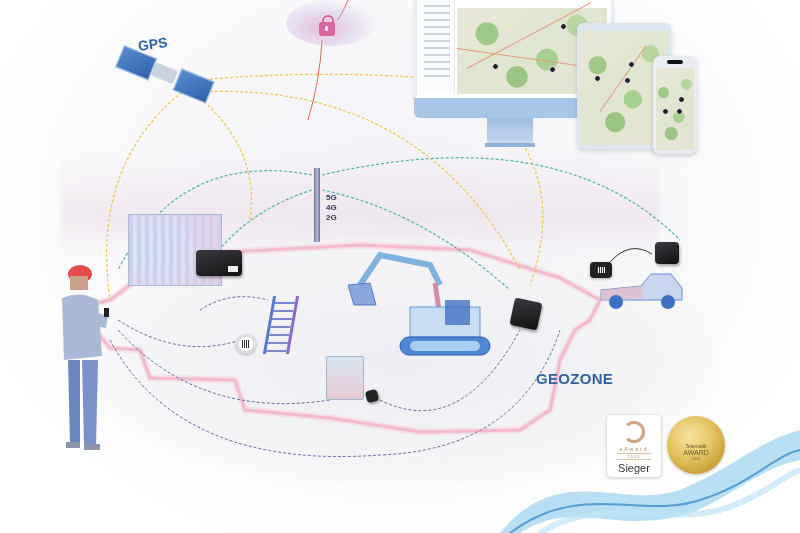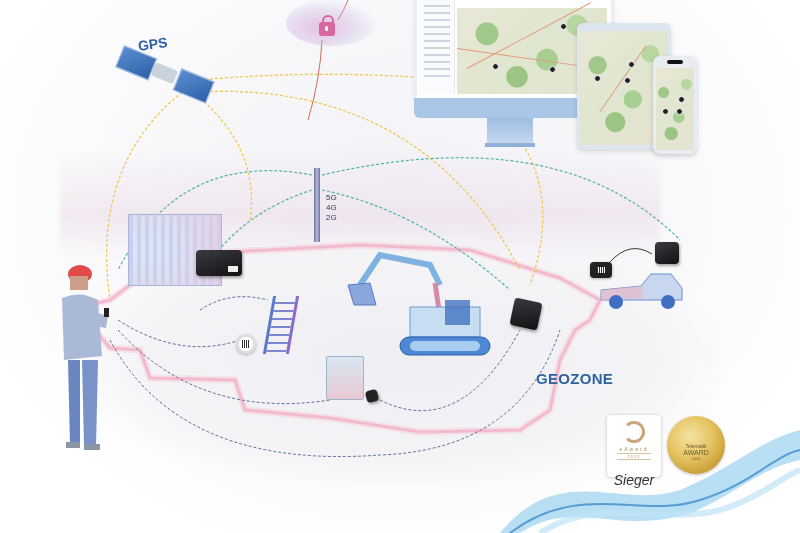--- a/index.html
+++ b/index.html
@@ -14,21 +14,21 @@
   .label-gps{position:absolute;left:138px;top:36px;font-size:14px;font-weight:bold;color:#2b5ea8;transform:rotate(-8deg);}
   .satellite{position:absolute;left:116px;top:56px;width:96px;height:36px;transform:rotate(22deg);}
   .sat-panel{position:absolute;top:6px;width:34px;height:22px;background:linear-gradient(135deg,#5a8fd0,#2f5fa8);border:1px solid #9ab8e2;}
   .sat-body{position:absolute;left:36px;top:10px;width:24px;height:14px;background:#c9d2dd;border-radius:3px;}
   .cloud{position:absolute;left:286px;top:0;width:90px;height:46px;border-radius:50%;
     background:radial-gradient(ellipse at 40% 60%,rgba(214,150,200,.55) 0%,rgba(200,180,225,.35) 45%,rgba(255,255,255,0) 75%);}
   .lock{position:absolute;left:319px;top:22px;width:16px;height:14px;background:#d8679e;border-radius:3px;}
   .lock:before{content:"";position:absolute;left:3px;top:-7px;width:8px;height:8px;border:2px solid #d8679e;border-bottom:none;border-radius:6px 6px 0 0;}
   .lock:after{content:"";position:absolute;left:6px;top:4px;width:3px;height:5px;background:#fff;border-radius:2px;}
   .tower{position:absolute;left:314px;top:168px;width:6px;height:74px;background:linear-gradient(90deg,#6a6f9e,#b9bcd8,#6a6f9e);}
-  .tower-net{position:absolute;left:326px;top:193px;font-size:8px;font-weight:normal;color:#333a55;line-height:10px;}
+  .tower-net{position:absolute;left:326px;top:193px;font-size:8px;font-weight:bold;color:#333a55;line-height:10px;}
   .monitor{position:absolute;left:414px;top:0;width:194px;height:98px;background:#fff;border:3px solid #e9eef4;border-top:none;box-shadow:0 2px 4px rgba(0,0,0,.08);}
   .monitor-chin{position:absolute;left:414px;top:98px;width:200px;height:20px;background:#a9c6e6;border-radius:0 0 6px 6px;}
   .monitor-stand{position:absolute;left:487px;top:118px;width:46px;height:26px;background:linear-gradient(180deg,#9fbde0,#c5d8ee);}
   .monitor-foot{position:absolute;left:485px;top:143px;width:50px;height:4px;background:#8fb0d8;}
   .sidebar{position:absolute;left:3px;top:0;width:34px;height:94px;background:#fafbfc;border-right:1px solid #e3e6ea;}
   .sidebar .row{height:2px;margin:5px 4px;background:#cfd5dd;}
   .map{position:absolute;background:
       radial-gradient(circle at 20% 30%,#9fc88a 0 8%,transparent 9%),
       radial-gradient(circle at 60% 60%,#a8cf92 0 10%,transparent 11%),
       radial-gradient(circle at 80% 20%,#b7d6a0 0 7%,transparent 8%),
@@ -52,21 +52,21 @@
   .excavator{position:absolute;left:340px;top:245px;width:180px;height:120px;}
   .pickup{position:absolute;left:596px;top:268px;width:90px;height:44px;}
   .machine{position:absolute;left:326px;top:356px;width:36px;height:42px;
     background:linear-gradient(180deg,#d8e6f2,#e8c8d3);border:1px solid #9eb4c8;border-radius:2px;}
   .worker{position:absolute;left:50px;top:256px;width:70px;height:200px;}
   .label-geozone{position:absolute;left:536px;top:370px;font-size:15px;font-weight:bold;color:#2e63a0;letter-spacing:.3px;}
   .award-e{position:absolute;left:606px;top:414px;width:54px;height:62px;background:#fff;border:1px solid #e1e1e1;border-radius:5px;box-shadow:0 1px 3px rgba(0,0,0,.12);text-align:center;}
   .award-e .e-logo{margin:6px auto 0;width:22px;height:22px;border-radius:50%;border:3px solid #c9a57a;border-left-color:transparent;box-sizing:border-box;}
   .award-e .e-name{font-size:5px;color:#b08a5f;letter-spacing:2px;margin-top:3px;}
   .award-e .e-year{font-size:4px;color:#b08a5f;letter-spacing:1px;border-top:1px solid #d8c2a5;border-bottom:1px solid #d8c2a5;margin:1px 10px;}
-  .award-e .e-sieger{font-size:14px;color:#333;margin-top:12px;font-style:italic;}
+  .award-e .e-sieger{font-size:11px;color:#333;margin-top:2px;}
   .award-t{position:absolute;left:667px;top:416px;width:58px;height:58px;border-radius:50%;
     background:radial-gradient(circle at 40% 35%,#f6e3a1 0%,#e3c25f 45%,#c69a2f 80%,#b88a25 100%);
     box-shadow:0 1px 3px rgba(0,0,0,.25);text-align:center;color:#6b5a2a;}
   .award-t .t-name{font-size:5px;margin-top:27px;}
   .award-t .t-award{font-size:7px;line-height:7px;}
   .award-t .t-year{font-size:4px;}
   .wave{position:absolute;left:500px;top:400px;width:300px;height:133px;}
 </style>
 </head>
 <body>

